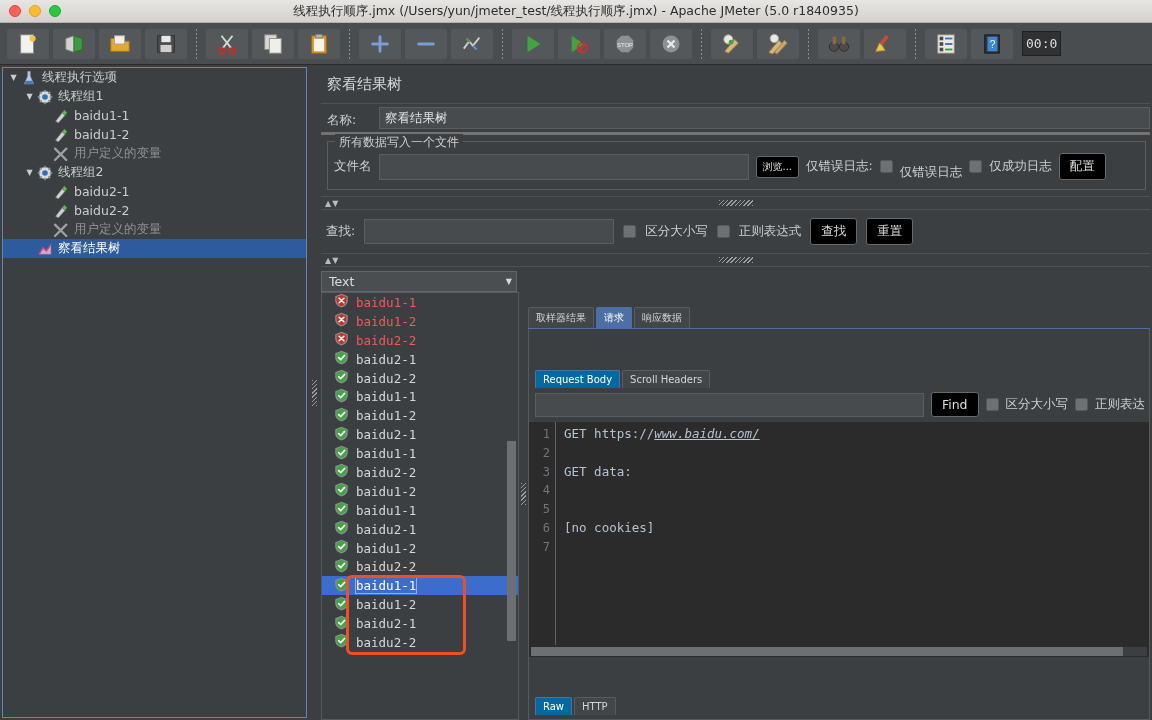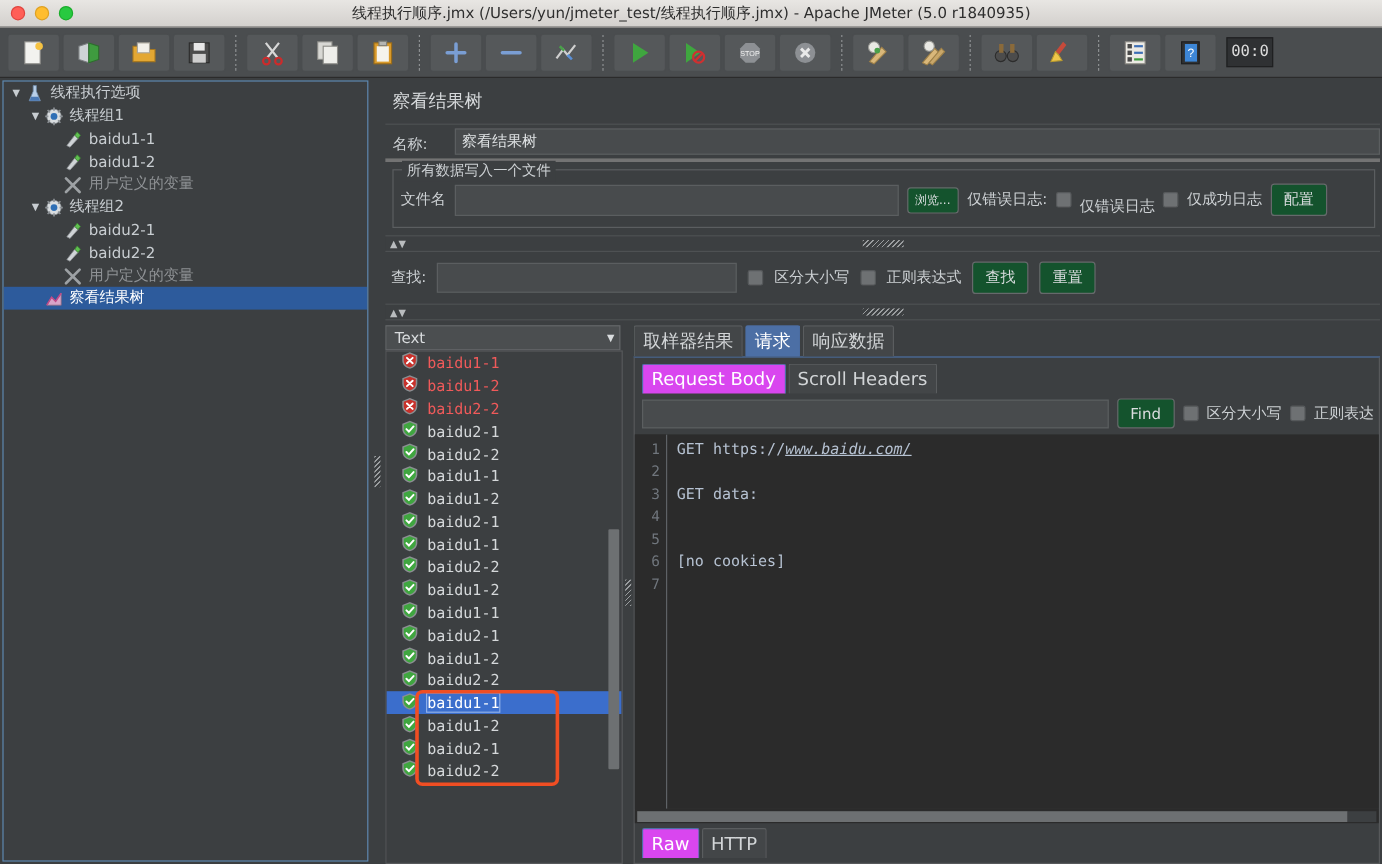--- a/index.html
+++ b/index.html
@@ -92,21 +92,21 @@
   }
   .frow.f1 { padding: 3px 0; }
 
   
   #filebox { margin: 6px 4px 0 6px; border: 1px solid #5b5e60; position: relative; padding: 10px 6px 8px 6px; }
   #filebox-legend {
     position: absolute; top: -8px; left: 7px; background: #3c3f41;
     padding: 0 4px; font-size: 12px; color: #cdd1d4;
   }
   .btn {
-    background: #14532d; border: 1px solid #66696b; border-radius: 3px;
+    background: #000000; border: 1px solid #66696b; border-radius: 3px;
     color: #dadddf; font-size: 12.5px; padding: 4px 10px; cursor: default;
     font-family: inherit;
   }
   .btn.sm { font-size: 10px; padding: 3px 6px; }
   .cb {
     width: 13px; height: 13px; background: #6e7173; border: 1px solid #56595b;
     border-radius: 2px; display: inline-block; flex: 0 0 auto;
   }
 
   
@@ -115,26 +115,27 @@
     border-top: 1px solid #4e5153; border-bottom: 1px solid #4e5153;
     position: relative; background:#3c3f41;
   }
   .collapse-strip .arrows { font-size: 8px; color:#b9bcbe; padding-left:4px; letter-spacing:1px;}
   .grip { position:absolute; left:50%; transform:translateX(-50%); width:34px; height:6px;
     background: repeating-linear-gradient(135deg,#9a9d9f 0 1px,transparent 1px 3px); }
 
   
   .tabbar { display: flex; align-items: flex-end; gap: 2px; }
   .tab {
-    font-size: 15px; color: #d2d5d7; padding: 3px 7px 3px 7px;
+    font-size: 10px; color: #d2d5d7; padding: 3px 7px 3px 7px;
     background: #434648; border: 1px solid #5a5d5f; border-bottom: none;
     border-radius: 2px 2px 0 0;
+    margin-top: 36px;
   }
   .tab.active { background: #4c6fa5; color: #fff; border-color:#4c6fa5; }
-  .tab.active.light { background: #d946ef; }
+  .tab.active.light { background: #0369a1; }
 
   .select {
     width: 196px; height: 21px; background: #4b4e50; border: 1px solid #636668;
     display: flex; align-items: center; justify-content: space-between;
     color: #d9dcde; font-size: 12.5px; padding: 0 4px 0 7px;
   }
   .select .arrow { font-size: 8px; }
 
   
   #results {

